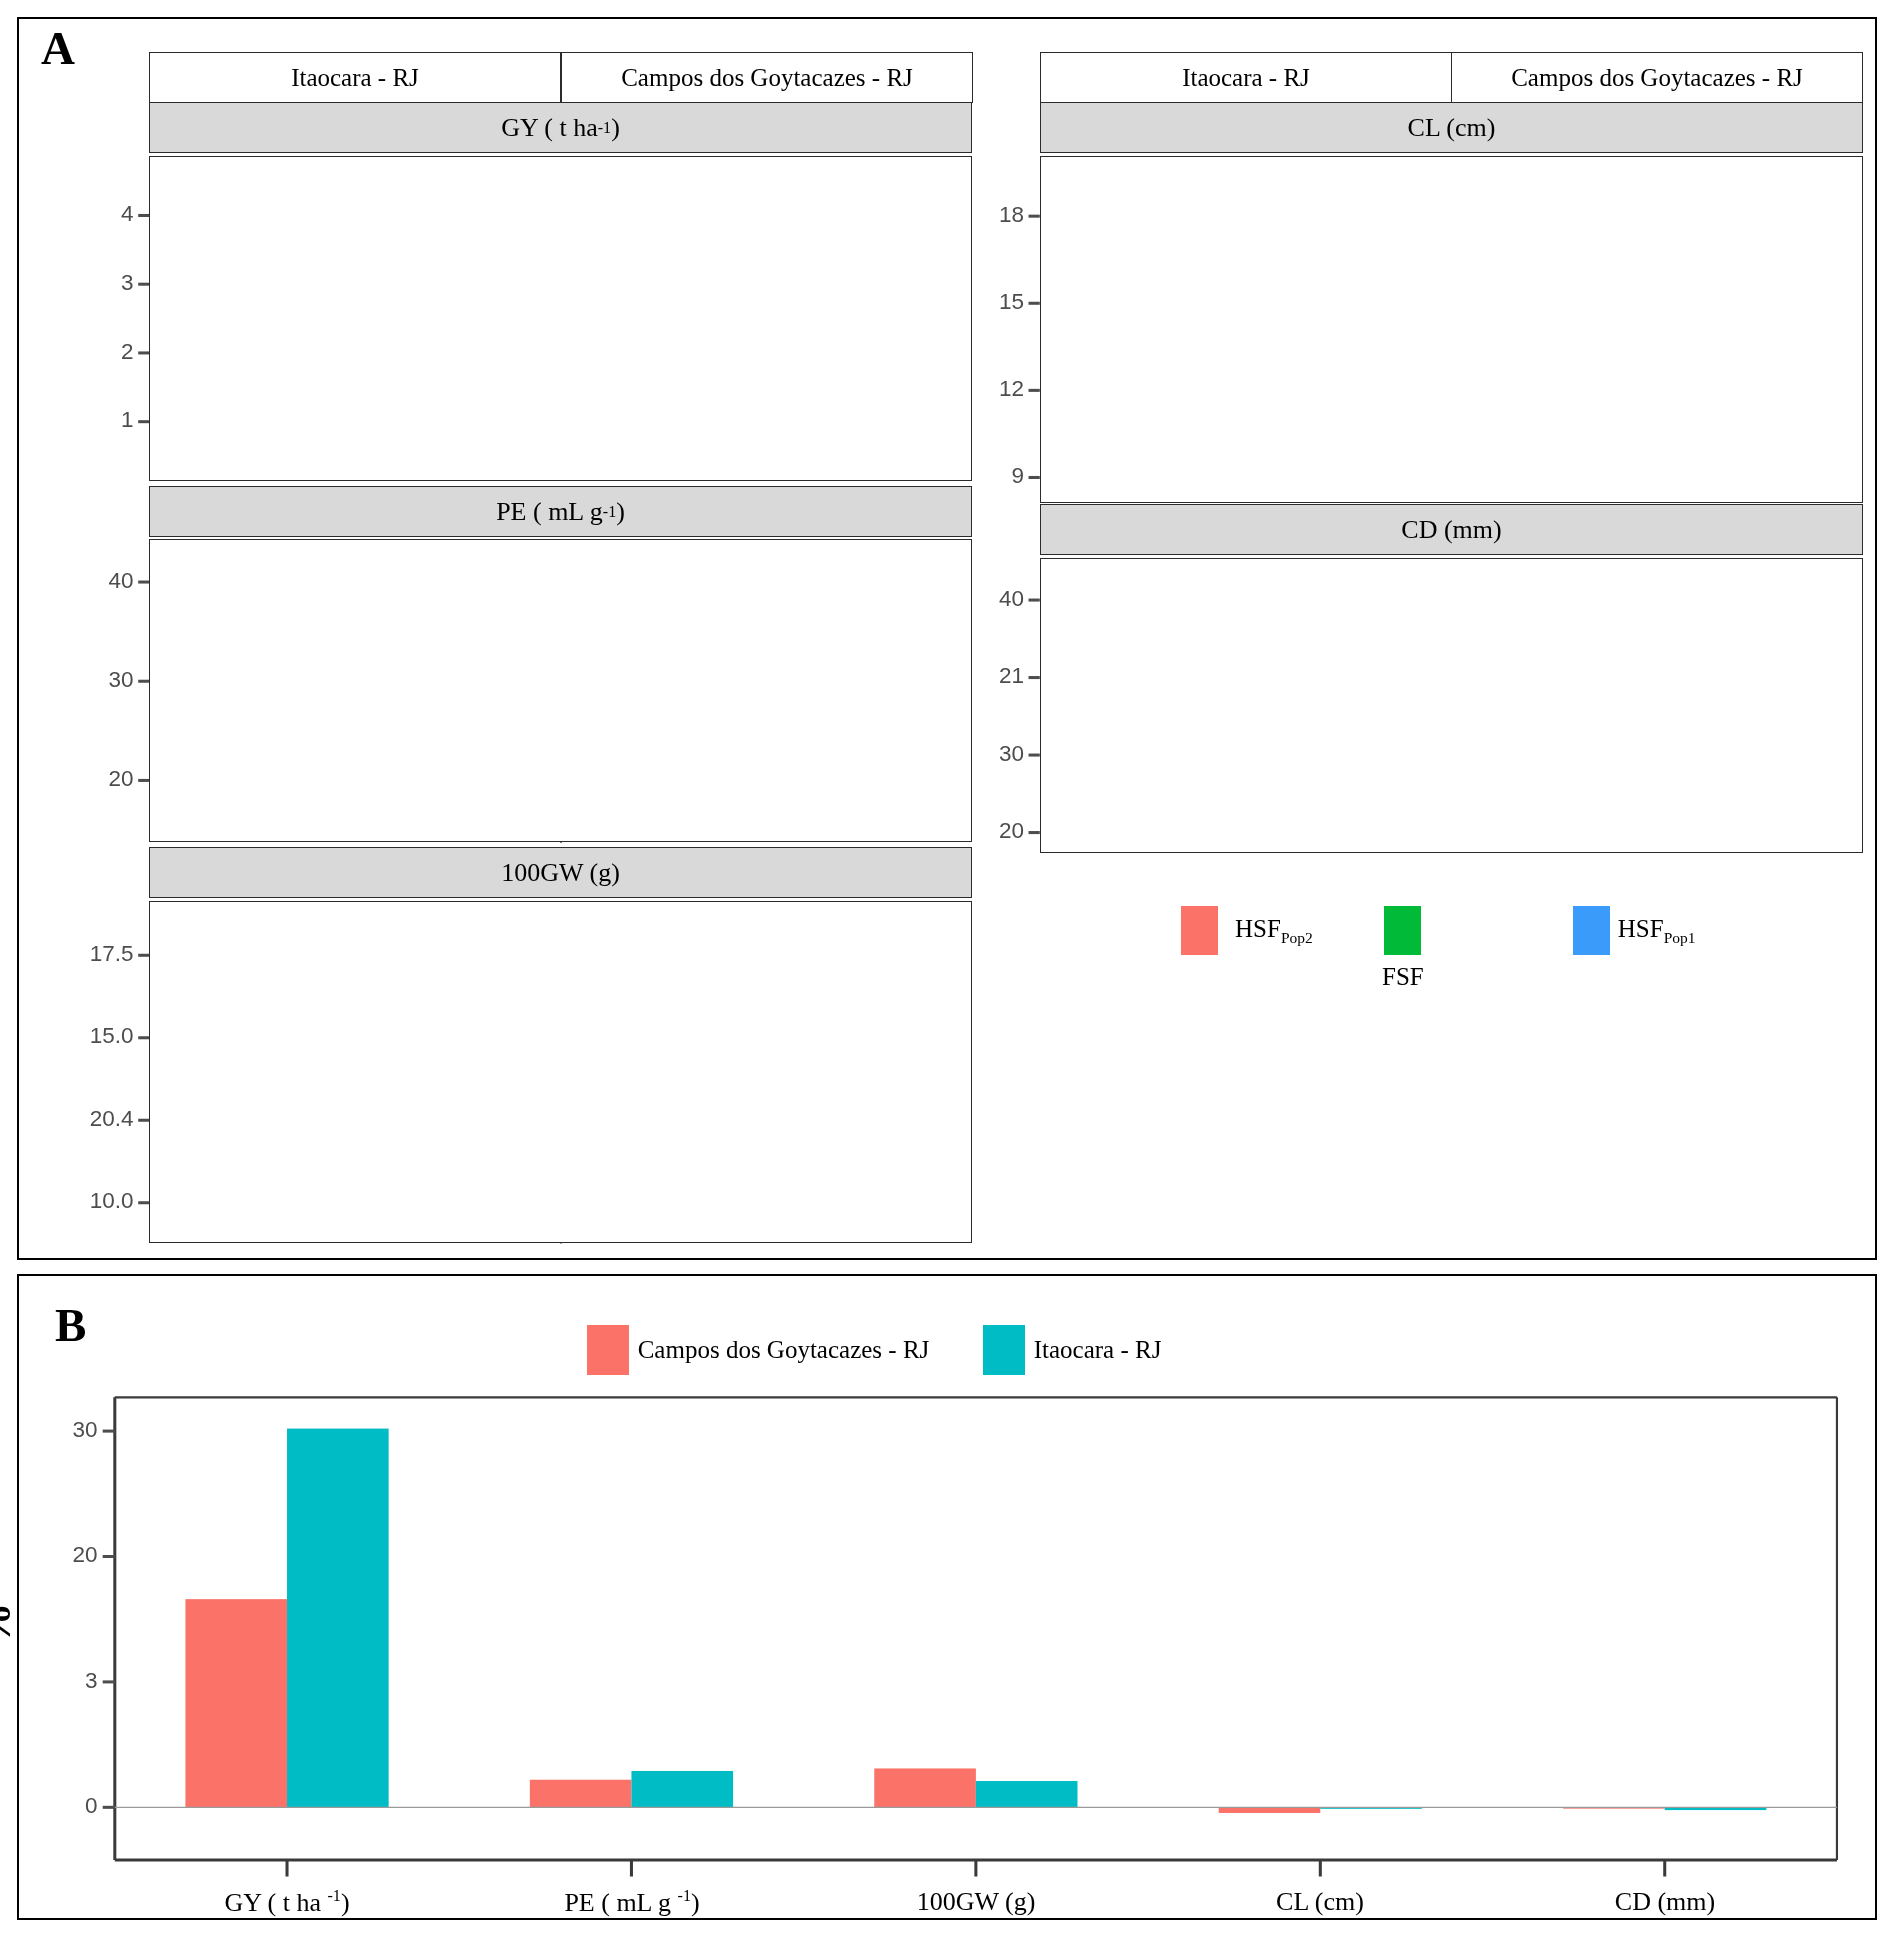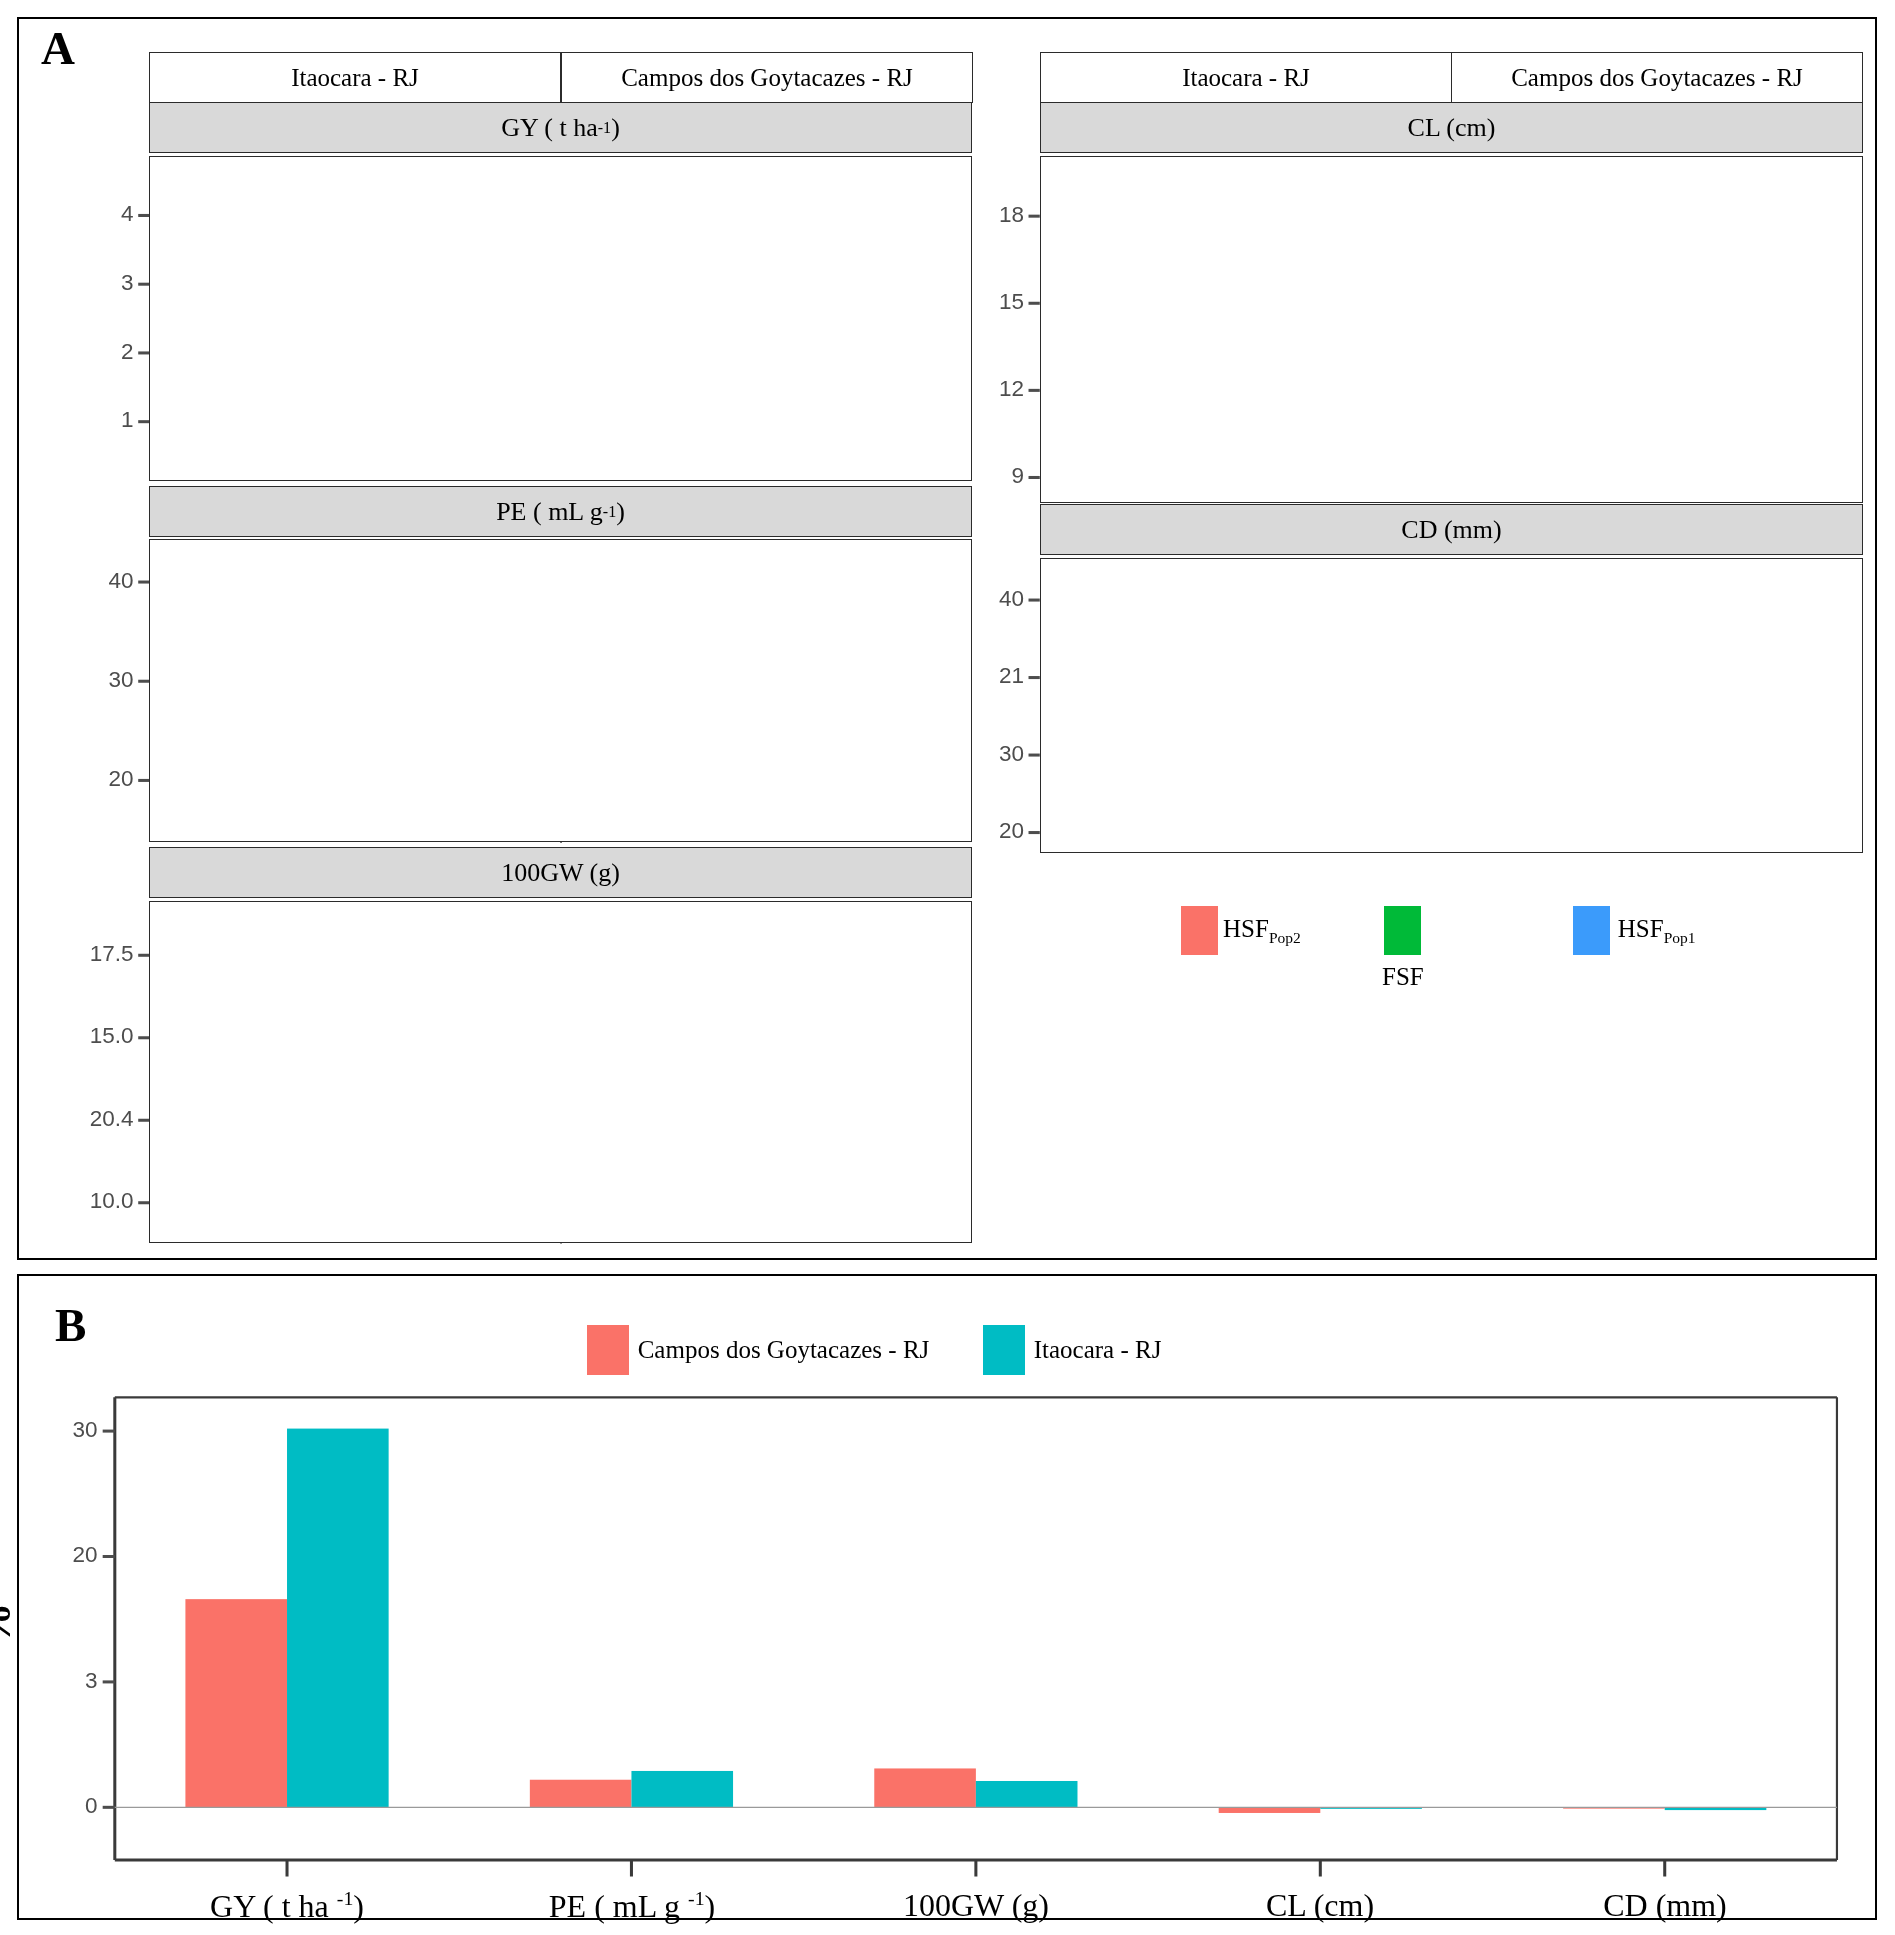--- a/index.html
+++ b/index.html
@@ -11,21 +11,21 @@
          font-family:"Liberation Serif",serif;color:#000;}
   .strip-facet{background:#fff;}
   .strip-var{background:#d9d9d9;}
   .tick-label{position:absolute;font-family:"Liberation Sans",sans-serif;font-size:22.5px;color:#4d4d4d;
               text-align:right;white-space:nowrap;}
   .axis-title{font-family:"Liberation Serif",serif;font-weight:bold;color:#000;}
   .legend-label{font-family:"Liberation Serif",serif;font-size:25px;color:#000;white-space:nowrap;}
   .legend-key{display:inline-block;vertical-align:middle;}
   sub{font-size:.62em;}
   sup{font-size:.62em;}
-  .xcat{position:absolute;font-family:"Liberation Serif",serif;font-size:32px;color:#000;text-align:center;white-space:nowrap;}
+  .xcat{position:absolute;font-family:"Liberation Serif",serif;font-size:26px;color:#000;text-align:center;white-space:nowrap;}
 </style>
 </head>
 <body>
 
 <div class="figure">
 
   <div class="panel-box" style="left:17.3px;top:17.3px;width:1860px;height:1243px;">
   </div>
   <div class="panel-letter" style="left:41px;top:21px;">A</div>
 
@@ -294,21 +294,21 @@
       <div class="tick-label" style="left:910px;top:818px;width:114px;">20</div>
       <div class="tick-label" style="left:910px;top:741px;width:114px;">30</div>
       <div class="tick-label" style="left:910px;top:663px;width:114px;">21</div>
       <div class="tick-label" style="left:910px;top:586px;width:114px;">40</div>
       <div class="tick-label" style="left:6.5px;top:1793px;width:91px;">0</div>
       <div class="tick-label" style="left:6.5px;top:1668px;width:91px;">3</div>
       <div class="tick-label" style="left:6.5px;top:1542px;width:91px;">20</div>
       <div class="tick-label" style="left:6.5px;top:1417px;width:91px;">30</div>
     </div>
   <div id="legendA-host">
-      <div style="position:absolute;left:1181px;top:906px;display:flex;align-items:center;gap:5px;">
+      <div style="position:absolute;left:1181px;top:906px;display:flex;align-items:center;gap:17px;">
         <div class="legend-key" style="width:37px;height:49px;background:#FA7268;"></div>
         <span class="legend-label">HSF<sub>Pop2</sub></span>
       </div>
       <div style="position:absolute;left:1382px;top:906px;display:flex;align-items:center;gap:7.8px;flex-direction:column;">
         <div class="legend-key" style="width:37px;height:49px;background:#00BA38;"></div>
         <span class="legend-label">FSF</span>
       </div>
       <div style="position:absolute;left:1573px;top:906px;display:flex;align-items:center;gap:7.8px;">
         <div class="legend-key" style="width:37px;height:49px;background:#3B9BFB;"></div>
         <span class="legend-label">HSF<sub>Pop1</sub></span>

